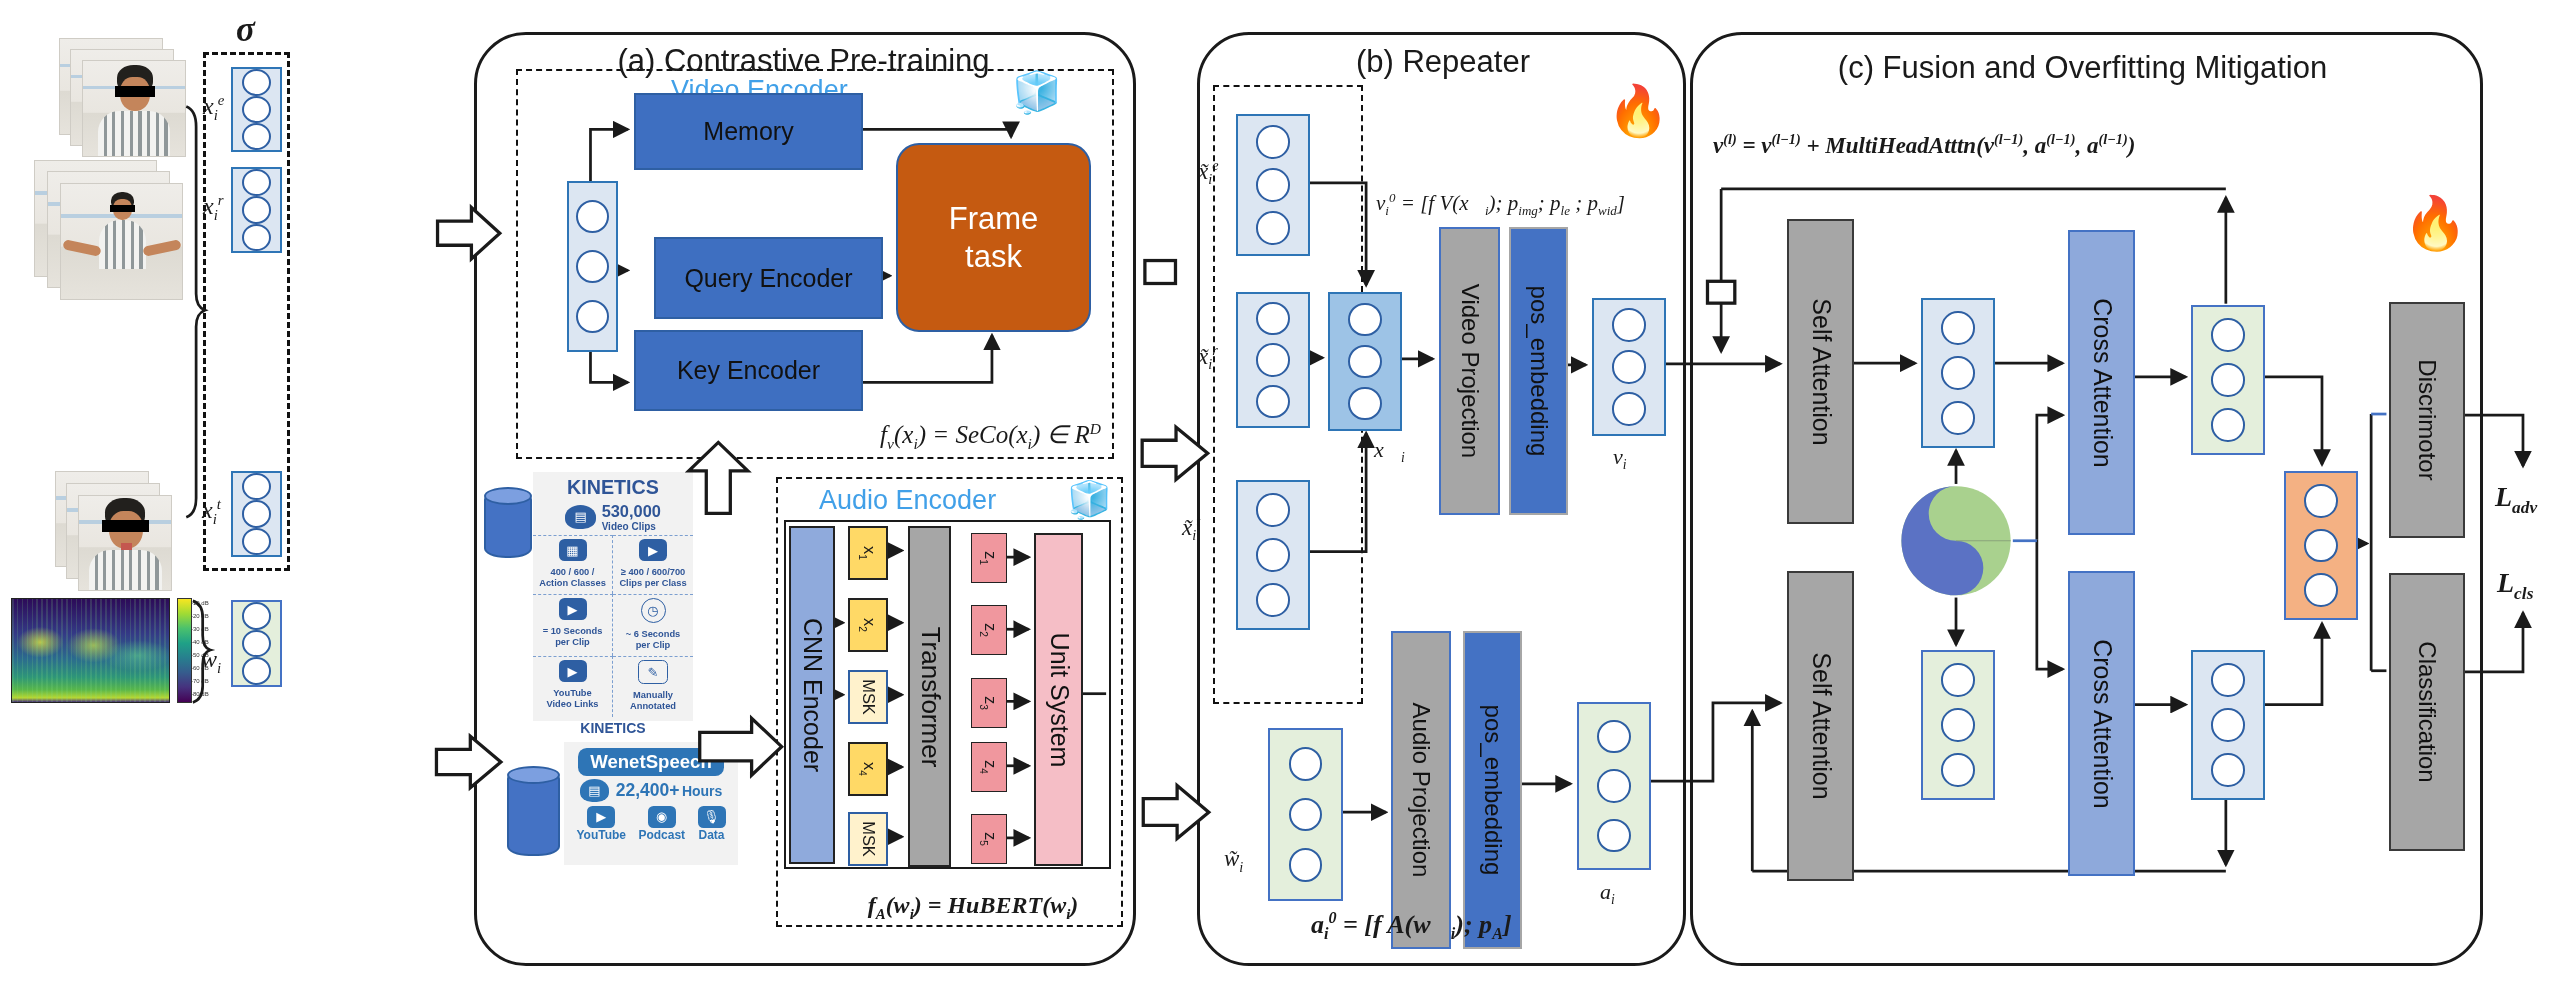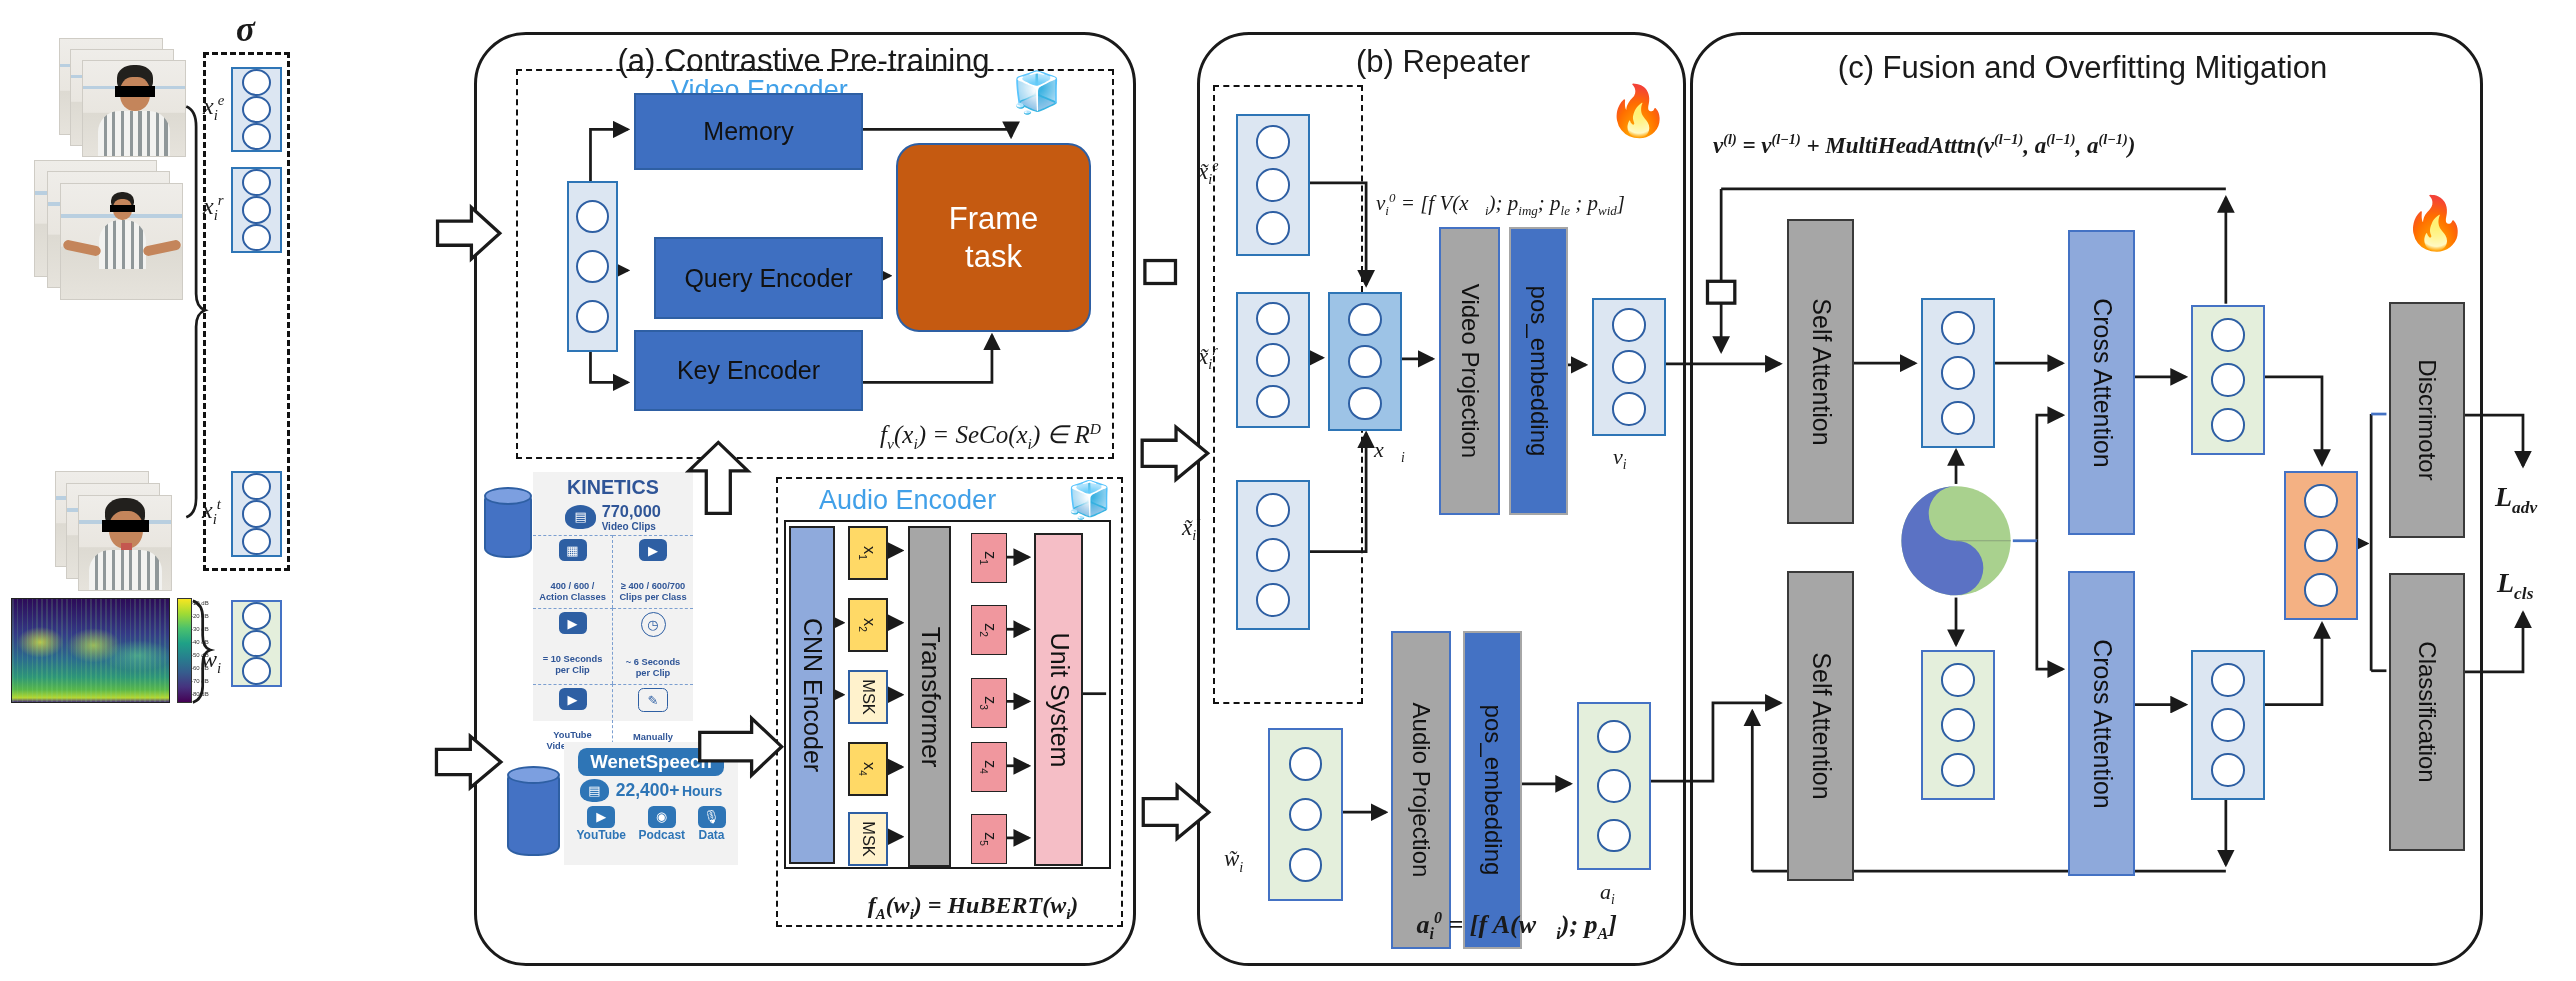--- a/index.html
+++ b/index.html
@@ -81,21 +81,21 @@
   .card{position:absolute;background:#F2F2F2;z-index:2;color:#2F5597;text-align:center;}
   .cyl{position:absolute;background:#4472C4;border:2.2px solid #2E5FA3;border-radius:22px/9.8px;z-index:2;}
   .cyl:before{content:"";position:absolute;left:-2.2px;top:-5.5px;width:100%;height:14px;background:#7C9FE0;
               border:2.2px solid #2E5FA3;border-radius:50%;}
   .kgrid{display:grid;grid-template-columns:1fr 1fr;}
   .kcell{border-top:1.1px dashed #7C9FD0;padding:3.3px 1.1px 4.4px 1.1px;}
   .kcell:nth-child(odd){border-right:1.1px dashed #7C9FD0;}
   .icn{display:inline-flex;align-items:center;justify-content:center;background:#2E5FA3;color:#fff;
        border-radius:5.5px;width:28px;height:22px;font-size:13px;}
   .icn.round{border-radius:50%;background:#F2F2F2;color:#2E5FA3;border:1.6px solid #2E5FA3;width:23px;height:23px;}
-  .klines{font-size:9.3px;font-weight:700;line-height:1.2;margin-top:20px;}
+  .klines{font-size:9.3px;font-weight:700;line-height:1.2;margin-top:6px;}
   .wpill{display:inline-block;background:#2E75B6;color:#fff;font-weight:700;font-size:18.6px;
          border-radius:8.7px;padding:3.3px 12px;}
 
   .losslbl{position:absolute;font-family:"Liberation Serif",serif;font-style:italic;font-weight:700;
            font-size:28px;z-index:4;white-space:nowrap;}
   .sigma{position:absolute;font-family:"Liberation Serif",serif;font-style:italic;font-size:35px;font-weight:700;z-index:4;}
 </style>
 </head>
 <body>
 
@@ -284,21 +284,21 @@
     <span style="width:120px;">Frame task</span>
   </div>
   <div class="formula" style="left:743px;top:420px;width:358px;text-align:right;font-size:25px;"><i>f</i><sub>v</sub>(x<sub>i</sub>) = <i>SeCo</i>(x<sub>i</sub>) ∈ <i>R</i><sup>D</sup></div>
 
   <div class="cyl" style="left:484px;top:490px;width:44px;height:64px;"></div>
   <div class="card" style="left:533px;top:472px;width:160px;height:249px;">
     <div style="font-size:19.7px;font-weight:800;padding-top:4.4px;">KINETICS</div>
     <div style="display:flex;align-items:center;justify-content:center;gap:5.5px;padding:2.2px 0 3.3px 0;">
       <span class="icn" style="width:31px;height:24px;border-radius:50% 50% 42% 42%;">▤</span>
       <span style="text-align:left;">
-        <div style="font-size:16.4px;font-weight:800;">770,000</div>
+        <div style="font-size:16.4px;font-weight:800;">530,000</div>
         <div style="font-size:10px;font-weight:700;">Video Clips</div>
       </span>
     </div>
     <div class="kgrid">
       <div class="kcell">
         <span class="icn">▦</span>
         <div class="klines"><span>400 / 600 /</span><br><span>Action Classes</span></div>
       </div>
       <div class="kcell">
         <span class="icn">▶</span>
@@ -447,21 +447,21 @@
     </div>
   <div class="vbar posbar" style="left:1463px;top:631px;width:55px;height:314px;">
     <span>pos_embedding</span>
     </div>
   <div class="vec green" style="left:1577px;top:702px;width:70px;height:164px;">
       <i></i>
       <i></i>
       <i></i>
     </div>
   <div class="mlabel" style="left:1600px;top:879px;font-size:22px;">a<sub>i</sub></div>
-  <div class="formula" style="left:1311px;top:909px;width:306px;text-align:right;font-size:26px;font-weight:700;">a<sub>i</sub><sup>0</sup> = [<i>f A</i>(w⃗<sub>i</sub>); p<sub>A</sub>]</div>
+  <div class="formula" style="left:1311px;top:909px;width:306px;text-align:left;font-size:26px;font-weight:700;">a<sub>i</sub><sup>0</sup> = [<i>f A</i>(w⃗<sub>i</sub>); p<sub>A</sub>]</div>
 
   <div class="panel" style="left:1690px;top:32px;width:787px;height:928px;"></div>
   <div class="ptitle" style="left:1738px;top:50px;width:689px;">(c) Fusion and Overfitting Mitigation</div>
   <div class="formula" style="left:1713px;top:131px;font-size:23px;font-weight:700;">v<sup>(l)</sup> = v<sup>(l−1)</sup> + <i>MultiHeadAtttn</i>(v<sup>(l−1)</sup>, a<sup>(l−1)</sup>, a<sup>(l−1)</sup>)</div>
   <div class="emoji" style="left:2403px;top:197px;font-size:52px;">🔥</div>
 
   <div class="vbar gray" style="left:1787px;top:219px;width:63px;height:301px;">
     <span style="font-size:25px;">Self Attention</span>
     </div>
   <div class="vbar gray" style="left:1787px;top:571px;width:63px;height:306px;">

